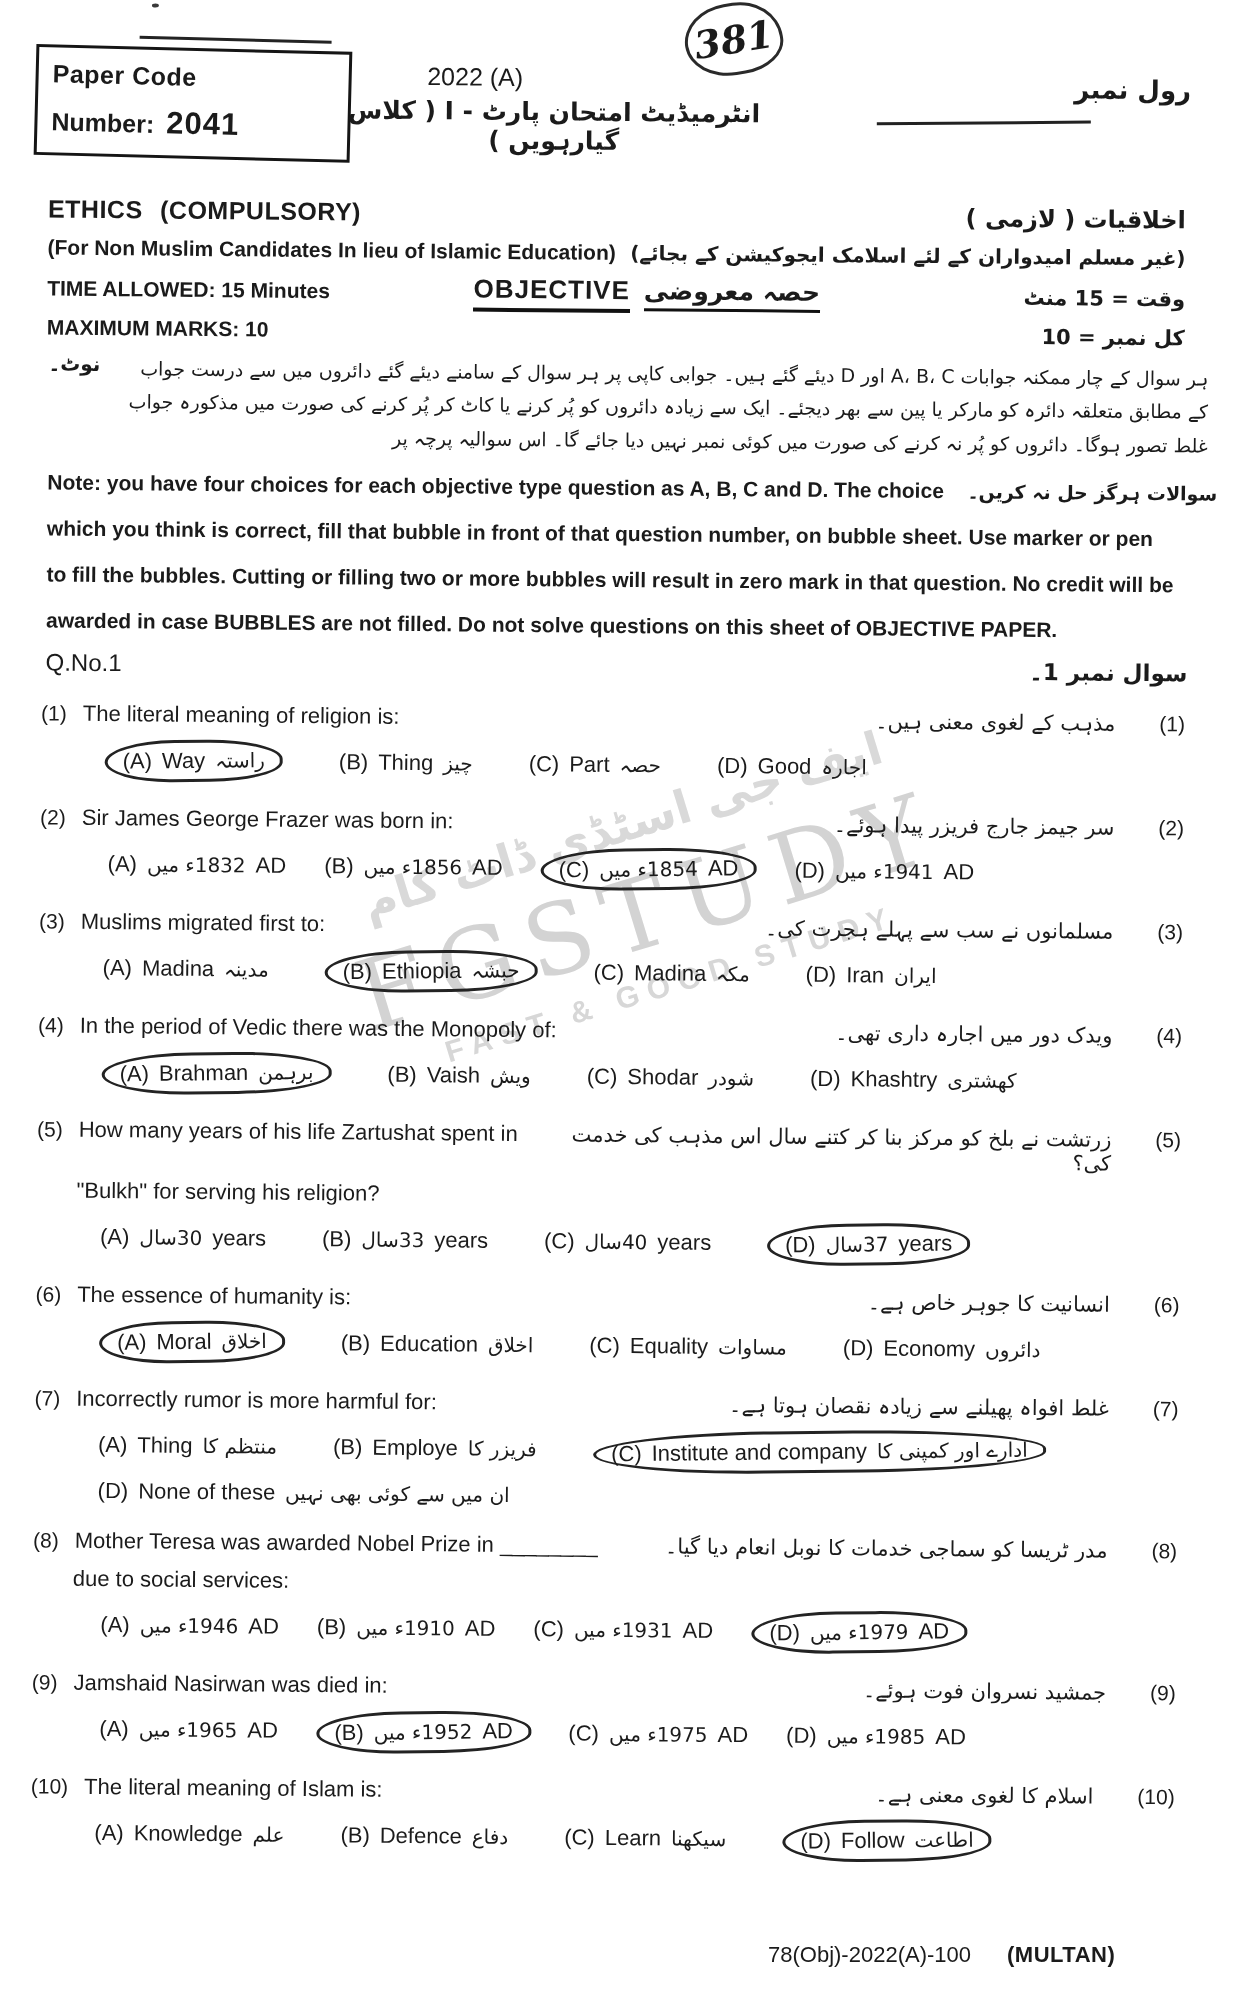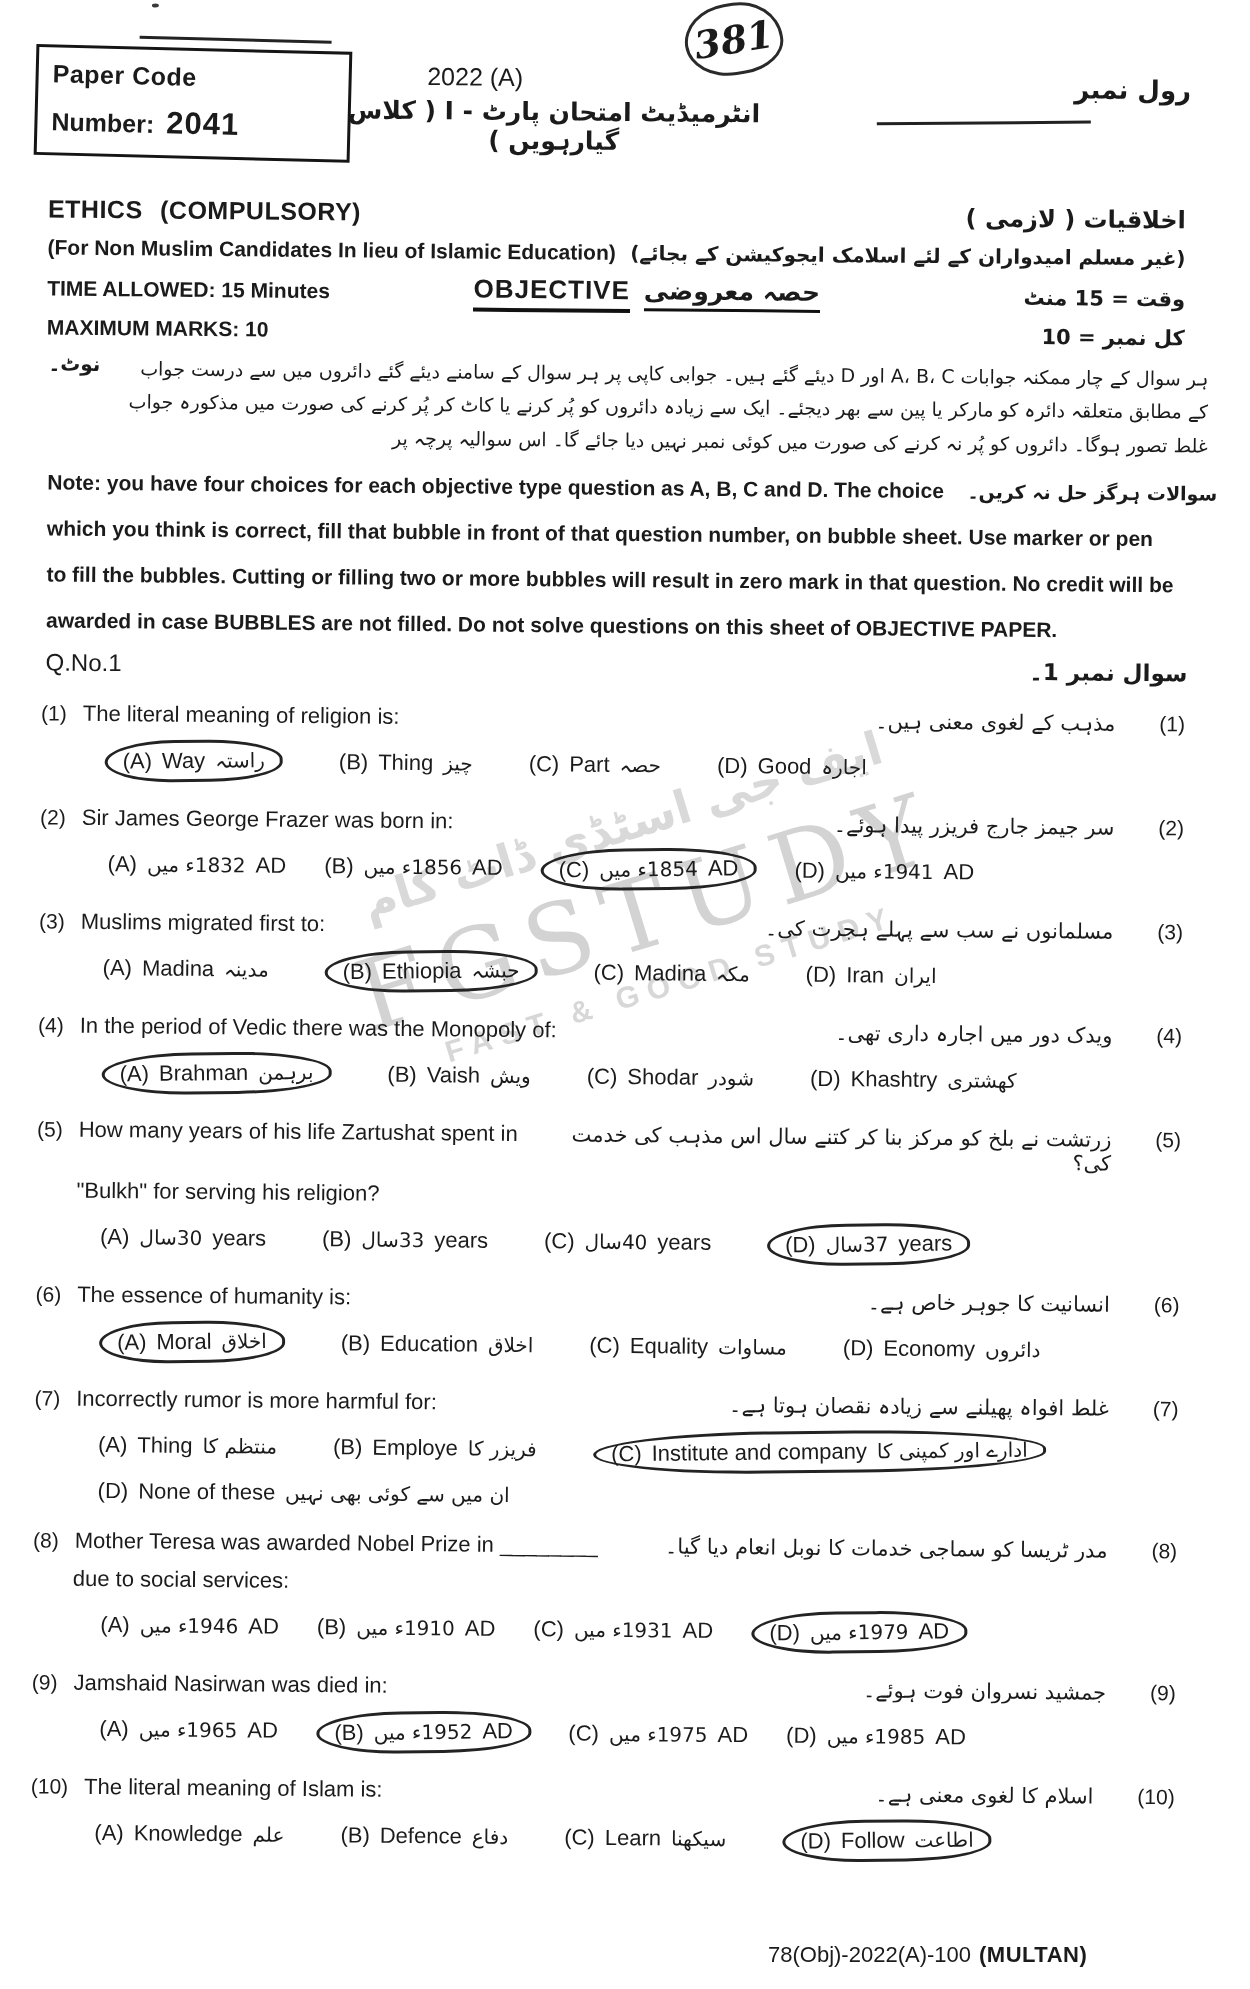--- a/index.html
+++ b/index.html
@@ -70,21 +70,21 @@
   .q-right .ur{font-size:21px;}
   .q-line2{padding-left:88px;margin-top:12px;font-size:22px;}
   .opts{display:flex;gap:56px;align-items:center;padding-left:112px;margin-top:12px;font-size:22px;}
   .opts.years{gap:38px;padding-left:116px;}
   .opt{display:flex;gap:10px;align-items:baseline;white-space:nowrap;}
   .opt .ur{font-size:20px;}
   .circled{border:3px solid #232323;border-radius:48% 52% 50% 46%/62% 58% 55% 60%;
     padding:5px 15px;transform:rotate(-1.2deg);}
 
   
-  .footer{position:absolute;left:768px;top:1942px;display:flex;gap:8px;align-items:flex-end;font-size:22px;z-index:2;}
+  .footer{position:absolute;left:768px;top:1942px;display:flex;gap:36px;align-items:flex-end;font-size:22px;z-index:2;}
   .footer .city{font-weight:700;letter-spacing:.5px;}
   .watermark{position:absolute;left:255px;top:795px;width:780px;transform:rotate(-17deg);
     text-align:center;z-index:0;pointer-events:none;}
   .wm-ur{font-size:46px;color:#d9d9d9;font-weight:700;}
   .wm-big{font-family:"DejaVu Serif",serif;font-size:98px;letter-spacing:14px;color:#d3d3d3;margin-top:6px;}
   .wm-small{font-size:30px;letter-spacing:9px;color:#d7d7d7;font-weight:700;margin-top:2px;}
 </style>
 </head>
 <body>
 

